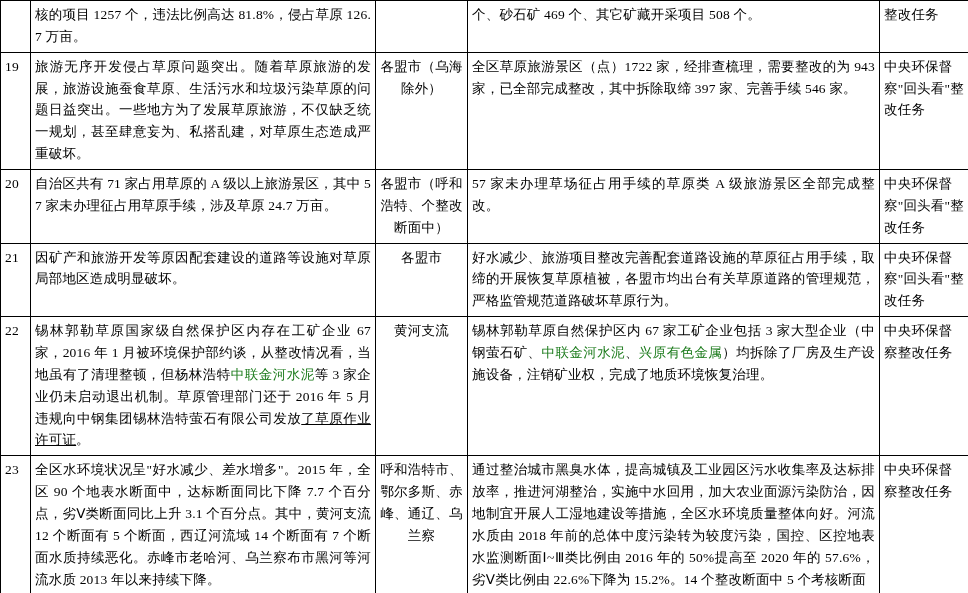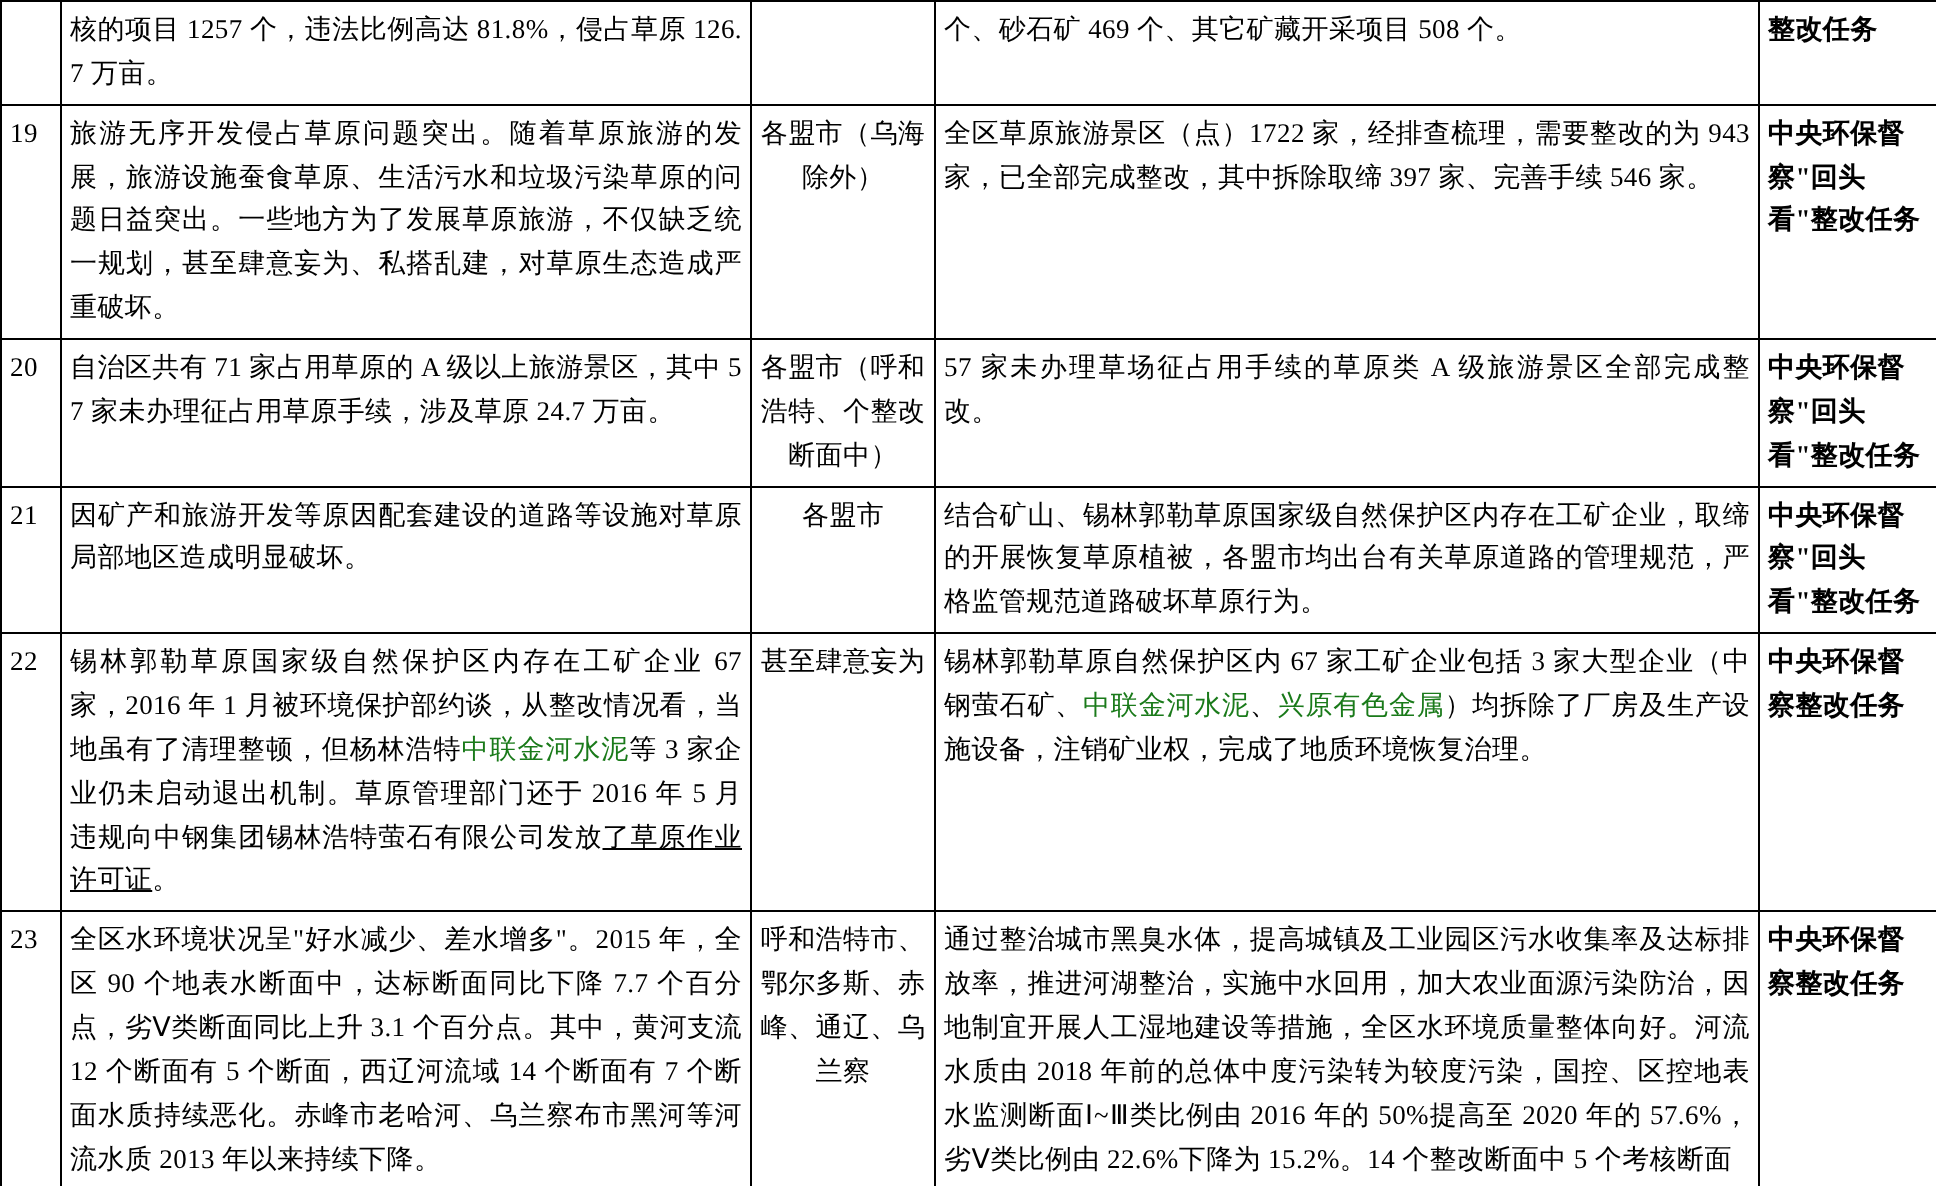--- a/index.html
+++ b/index.html
@@ -49,21 +49,20 @@
     padding: 2px;
   }
   td.region {
     text-align: center;
     font-size: 13.5px;
     line-height: 1.62;
   }
   td.type {
     font-size: 13.5px;
     line-height: 1.62;
-    font-weight: bold;
   }
   td.issue, td.measure {
     text-align: justify;
     text-justify: inter-ideograph;
   }
   .u-green {
     color: #1a7a1a;
   }
   .u-black {
     text-decoration: underline;
@@ -113,28 +112,28 @@
         <td class="issue">自治区共有 71 家占用草原的 A 级以上旅游景区，其中 57 家未办理征占用草原手续，涉及草原 24.7 万亩。</td>
         <td class="region">各盟市（呼和浩特、个整改断面中）</td>
         <td class="measure">57 家未办理草场征占用手续的草原类 A 级旅游景区全部完成整改。</td>
         <td class="type">中央环保督察"回头看"整改任务</td>
       </tr>
 
       <tr>
         <td class="num">21</td>
         <td class="issue">因矿产和旅游开发等原因配套建设的道路等设施对草原局部地区造成明显破坏。</td>
         <td class="region">各盟市</td>
-        <td class="measure">结合矿山、锡林郭勒草原国家级自然保护区内存在工矿企业，取缔的开展恢复草原植被，各盟市均出台有关草原道路的管理规范，严格监管规范道路破坏草原行为。</td>
+        <td class="measure">好水减少、旅游项目整改完善配套道路设施的草原征占用手续，取缔的开展恢复草原植被，各盟市均出台有关草原道路的管理规范，严格监管规范道路破坏草原行为。</td>
         <td class="type">中央环保督察"回头看"整改任务</td>
       </tr>
 
       <tr>
         <td class="num">22</td>
         <td class="issue"><span>锡林郭勒草原国家级自然保护区内存在工矿企业 67 家，2016 年 1 月被环境保护部约谈，从整改情况看，当地虽有了清理整顿，但杨林浩特</span><span class="u-green">中联金河水泥</span><span>等 3 家企业仍未启动退出机制。草原管理部门还于 2016 年 5 月违规向中钢集团锡林浩特萤石有限公司发放</span><span class="u-black">了草原作业许可证</span><span>。</span></td>
-        <td class="region">甚至肆意妄为</td>
+        <td class="region">黄河支流</td>
         <td class="measure"><span>锡林郭勒草原自然保护区内 67 家工矿企业包括 3 家大型企业（中钢萤石矿、</span><span class="u-green">中联金河水泥</span><span>、</span><span class="u-green">兴原有色金属</span><span>）均拆除了厂房及生产设施设备，注销矿业权，完成了地质环境恢复治理。</span></td>
         <td class="type">中央环保督察整改任务</td>
       </tr>
 
       <tr class="lastrow">
         <td class="num">23</td>
         <td class="issue">全区水环境状况呈"好水减少、差水增多"。2015 年，全区 90 个地表水断面中，达标断面同比下降 7.7 个百分点，劣Ⅴ类断面同比上升 3.1 个百分点。其中，黄河支流 12 个断面有 5 个断面，西辽河流域 14 个断面有 7 个断面水质持续恶化。赤峰市老哈河、乌兰察布市黑河等河流水质 2013 年以来持续下降。</td>
         <td class="region">呼和浩特市、鄂尔多斯、赤峰、通辽、乌兰察</td>
         <td class="measure">通过整治城市黑臭水体，提高城镇及工业园区污水收集率及达标排放率，推进河湖整治，实施中水回用，加大农业面源污染防治，因地制宜开展人工湿地建设等措施，全区水环境质量整体向好。河流水质由 2018 年前的总体中度污染转为较度污染，国控、区控地表水监测断面Ⅰ~Ⅲ类比例由 2016 年的 50%提高至 2020 年的 57.6%，劣Ⅴ类比例由 22.6%下降为 15.2%。14 个整改断面中 5 个考核断面</td>
         <td class="type">中央环保督察整改任务</td>

